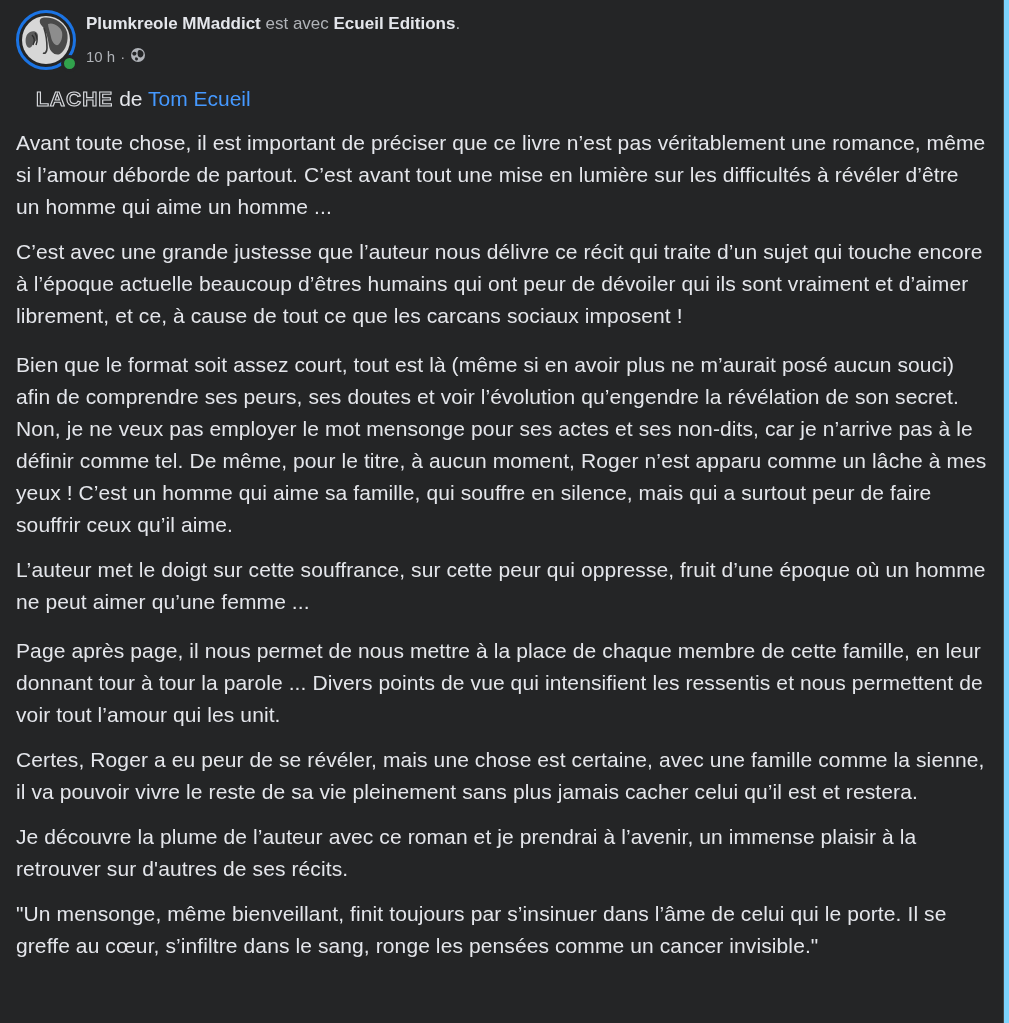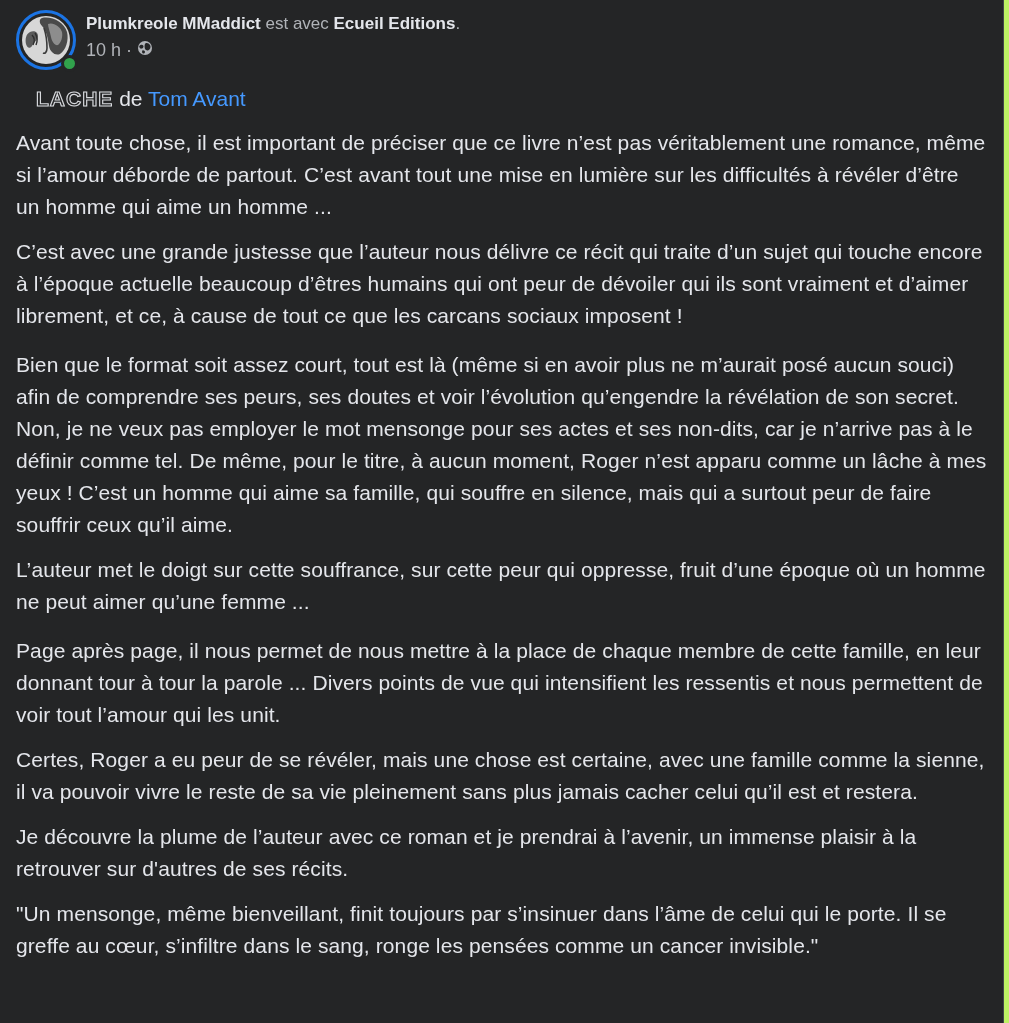--- a/index.html
+++ b/index.html
@@ -3,21 +3,21 @@
 <meta charset="utf-8">
 <style>
   * { margin: 0; padding: 0; box-sizing: border-box; }
   html, body {
     background: #202122;
     font-family: "Liberation Sans", "DejaVu Sans", sans-serif;
   }
   .page {
     width: 1009px;
     min-height: 1023px;
-    background: #bef264;
+    background: #7dd3fc;
   }
   .card {
     width: 1004px;
     min-height: 1023px;
     background: #242526;
     border-right: 1px solid #45474a;
     padding: 10px 16px 12px 16px;
   }
   
   .header { display: flex; gap: 10px; align-items: flex-start; }
@@ -35,21 +35,21 @@
   .avatar-img svg { display: block; }
   .online-dot {
     position: absolute; right: -2px; bottom: -2px;
     width: 17px; height: 17px; border-radius: 50%;
     background: #31a24c; border: 3px solid #242526;
   }
   .header-text { padding-top: 3px; }
   .name-line { font-size: 17px; line-height: 22px; color: #b0b3b8; }
   .name-line .bold { font-weight: 700; color: #e4e6eb; cursor: pointer; }
   .meta-line {
-    margin-top: 5px; font-size: 18px; line-height: 18px;
+    margin-top: 12px; font-size: 15px; line-height: 18px;
     color: #b0b3b8; display: flex; align-items: center; gap: 5px;
   }
   .meta-line .ts { cursor: pointer; }
   .globe { display: inline-block; }
   
   .title-line { margin-top: 14px; font-size: 21px; line-height: 30px; color: #e4e6eb; }
   .book-title {
     color: transparent;
     -webkit-text-stroke: 1.15px #d8dade;
     font-weight: 700;
@@ -95,21 +95,21 @@
               <circle cx="8" cy="8" r="7" fill="#b0b3b8"></circle>
               <path d="M2.2 6.2 C3.4 4.6 5.4 4.4 6.2 5.4 C7 6.4 6.2 8.2 4.8 8.6 C3.4 9 2.4 8 2.2 6.2 Z" fill="#242526"></path>
               <path d="M8.6 3.2 C10.6 2.6 12.8 3.8 13.4 5.8 C13.9 7.6 13 9.6 11.4 10.2 C9.8 10.8 8.2 9.8 7.8 8.2 C7.4 6.4 7.4 4 8.6 3.2 Z" fill="#242526"></path>
               <path d="M5.4 10.4 C6.6 10 8 10.8 8 12 C8 13 7 13.8 6 13.4 C5 13 4.8 11.4 5.4 10.4 Z" fill="#242526"></path>
             </svg>
           </span>
         </div>
       </div>
     </div>
 
-    <div class="title-line"><span class="book-title">LACHE</span><span> de </span><span class="link">Tom Avant</span></div>
+    <div class="title-line"><span class="book-title">LACHE</span><span> de </span><span class="link">Tom Ecueil</span></div>
 
     <div class="body">
       <div class="block">Avant toute chose, il est important de préciser que ce livre n’est pas véritablement une romance, même si l’amour déborde de partout. C’est avant tout une mise en lumière sur les difficultés à révéler d’être un homme qui aime un homme ...</div>
       <div class="block">C’est avec une grande justesse que l’auteur nous délivre ce récit qui traite d’un sujet qui touche encore à l’époque actuelle beaucoup d’êtres humains qui ont peur de dévoiler qui ils sont vraiment et d’aimer librement, et ce, à cause de tout ce que les carcans sociaux imposent !</div>
       <div class="block cont">Bien que le format soit assez court, tout est là (même si en avoir plus ne m’aurait posé aucun souci) afin de comprendre ses peurs, ses doutes et voir l’évolution qu’engendre la révélation de son secret. Non, je ne veux pas employer le mot mensonge pour ses actes et ses non-dits, car je n’arrive pas à le définir comme tel. De même, pour le titre, à aucun moment, Roger n’est apparu comme un lâche à mes yeux ! C’est un homme qui aime sa famille, qui souffre en silence, mais qui a surtout peur de faire souffrir ceux qu’il aime.</div>
       <div class="block">L’auteur met le doigt sur cette souffrance, sur cette peur qui oppresse, fruit d’une époque où un homme ne peut aimer qu’une femme  ...</div>
       <div class="block cont">Page après page, il nous permet de nous mettre à la place de chaque membre de cette famille, en leur donnant tour à tour la parole ... Divers points de vue qui intensifient les ressentis et nous permettent de voir tout l’amour qui les unit.</div>
       <div class="block">Certes, Roger a eu peur de se révéler, mais une chose est certaine, avec une famille comme la sienne, il va pouvoir vivre le reste de sa vie pleinement sans plus jamais cacher celui qu’il est et restera.</div>
       <div class="block">Je découvre la plume de l’auteur avec ce roman et je prendrai à l’avenir, un immense plaisir à la retrouver sur d'autres de ses récits.</div>
       <div class="block">"Un mensonge, même bienveillant, finit toujours par s’insinuer dans l’âme de celui qui le porte. Il se greffe au cœur, s’infiltre dans le sang, ronge les pensées comme un cancer invisible."</div>

